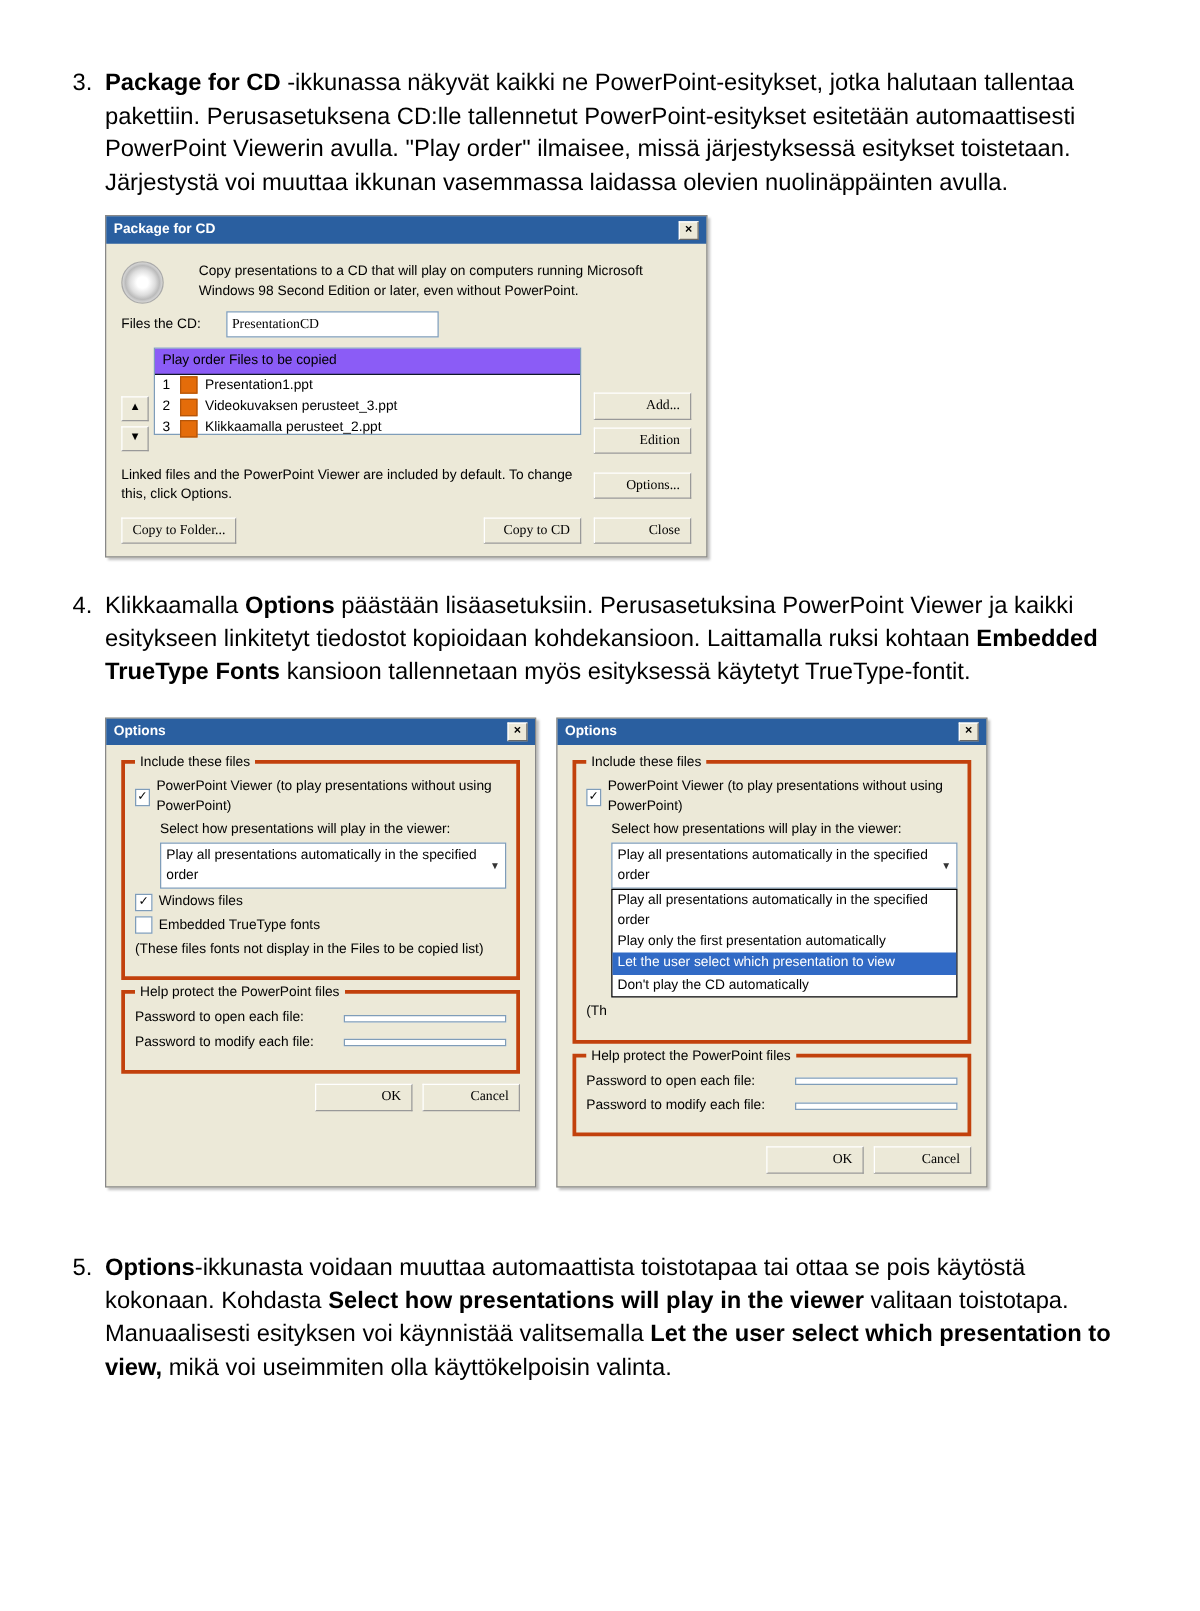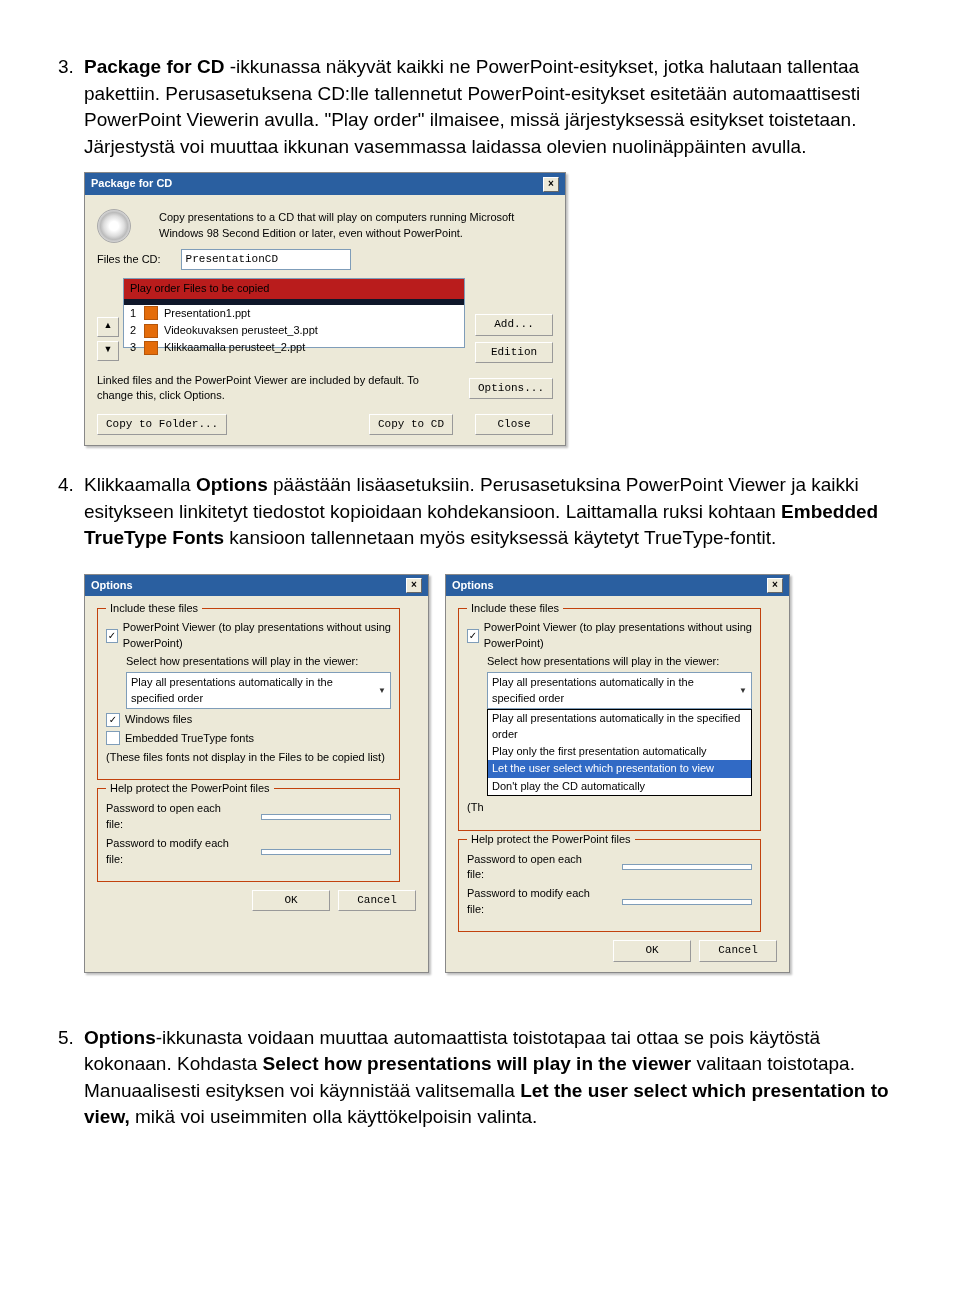--- a/index.html
+++ b/index.html
@@ -6,38 +6,38 @@
   .indent{padding-left:26px}
   .num{display:table-cell;width:26px;vertical-align:top}
   .txt{display:table-cell}
   .li{display:table;margin:0 0 12px 0}
   b{font-weight:700}
   .dlg{font-family:Tahoma,Arial,sans-serif;font-size:11px;background:#ece9d8;border:1px solid #888;box-shadow:2px 2px 2px rgba(0,0,0,.25);margin:10px 0 26px 0}
   .title{background:#2a5fa0;color:#fff;font-weight:700;padding:3px 6px;display:flex;justify-content:space-between;align-items:center;font-size:11px}
   .xbtn{background:#ece9d8;color:#000;font-weight:700;width:14px;height:13px;text-align:center;line-height:12px;border:1px solid #fff;border-right-color:#666;border-bottom-color:#666;font-family:Arial;font-size:10px}
   .body{padding:10px 12px}
   .row{display:flex;align-items:center;gap:20px;margin:4px 0}
-  .btn{background:#ece9d8;border:1px solid #999;border-top-color:#fff;border-left-color:#fff;padding:2px 8px;min-width:60px;text-align:center;font-family:Liberation Mono, monospace;font-size:11px;cursor:pointer;white-space:nowrap}
-  .inp{background:#fff;border:1px solid #7f9db9;padding:2px 4px;font-family:Liberation Mono, monospace;font-size:11px;flex:1}
+  .btn{background:#ece9d8;border:1px solid #999;border-top-color:#fff;border-left-color:#fff;padding:2px 8px;min-width:60px;text-align:right;font-family:Liberation Serif, serif;font-size:11px;cursor:pointer;white-space:nowrap}
+  .inp{background:#fff;border:1px solid #7f9db9;padding:2px 4px;font-family:Liberation Serif, serif;font-size:11px;flex:1}
   .cdicon{width:32px;height:32px;border-radius:50%;background:radial-gradient(circle,#fff 20%,#ddd 45%,#bbb 60%,#eee 80%);border:1px solid #aaa;display:inline-block}
   .grp{border:1px solid #bbb;padding:8px;margin-top:8px}
   .list{background:#fff;border:1px solid #7f9db9;height:68px}
-  .lh{background:#b91c1c;border-bottom:6px solid #0f172a;padding:2px 6px;font-size:11px}
+  .lh{background:#8b5cf6;border-bottom:1px solid #0f172a;padding:2px 6px;font-size:11px}
   .lr{padding:1px 6px;display:flex;align-items:center;font-size:11px}
   .fic{width:12px;height:12px;background:#e46c0a;margin-right:6px;display:inline-block;border:1px solid #b55509}
   .arrowbtn{width:20px;height:18px;background:#ece9d8;border:1px solid #999;border-top-color:#fff;border-left-color:#fff;text-align:center;line-height:14px;font-size:9px;margin:2px 0}
   .pkgwrap{display:flex}
   .pkgleft{display:flex;flex-direction:column;justify-content:flex-end;padding:36px 4px 0 0}
   .pkgmid{flex:1}
   .pkgright{display:flex;flex-direction:column;gap:6px;padding:36px 0 0 10px}
-  .botrow{display:flex;gap:22px;margin-top:10px;align-items:center}
+  .botrow{display:flex;gap:10px;margin-top:10px;align-items:center}
   .linked{flex:1}
   .two{display:flex;gap:16px;margin:10px 0 26px 0}
   .optdlg{width:343px}
-  .fs{border:1px solid #c2410c;margin:2px 16px 8px 0;padding:8px 8px 10px 8px;position:relative}
+  .fs{border:3px solid #c2410c;margin:2px 0 8px 0;padding:8px 8px 10px 8px;position:relative}
   .fslbl{position:absolute;top:-8px;left:8px;background:#ece9d8;padding:0 4px;font-size:11px}
   .cb{display:flex;align-items:center;gap:5px;margin:3px 0;font-size:11px}
   .ck{width:12px;height:12px;background:#fff;border:1px solid #7f9db9;display:inline-flex;align-items:center;justify-content:center;font-size:10px;line-height:1}
   .sel{background:#fff;border:1px solid #7f9db9;padding:2px 4px;display:flex;justify-content:space-between;align-items:center;font-size:11px;margin:3px 0}
   .tri{font-size:8px;color:#333}
   .pwrow{display:flex;align-items:center;margin:4px 0;font-size:11px;gap:23px}
   .pwrow .inp{width:120px;flex:none}
   .okrow{display:flex;justify-content:flex-end;gap:8px;margin-top:6px}
   .drop{border:1px solid #000;background:#fff;margin-top:-3px}
   .dropit{padding:1px 4px;font-size:11px}

